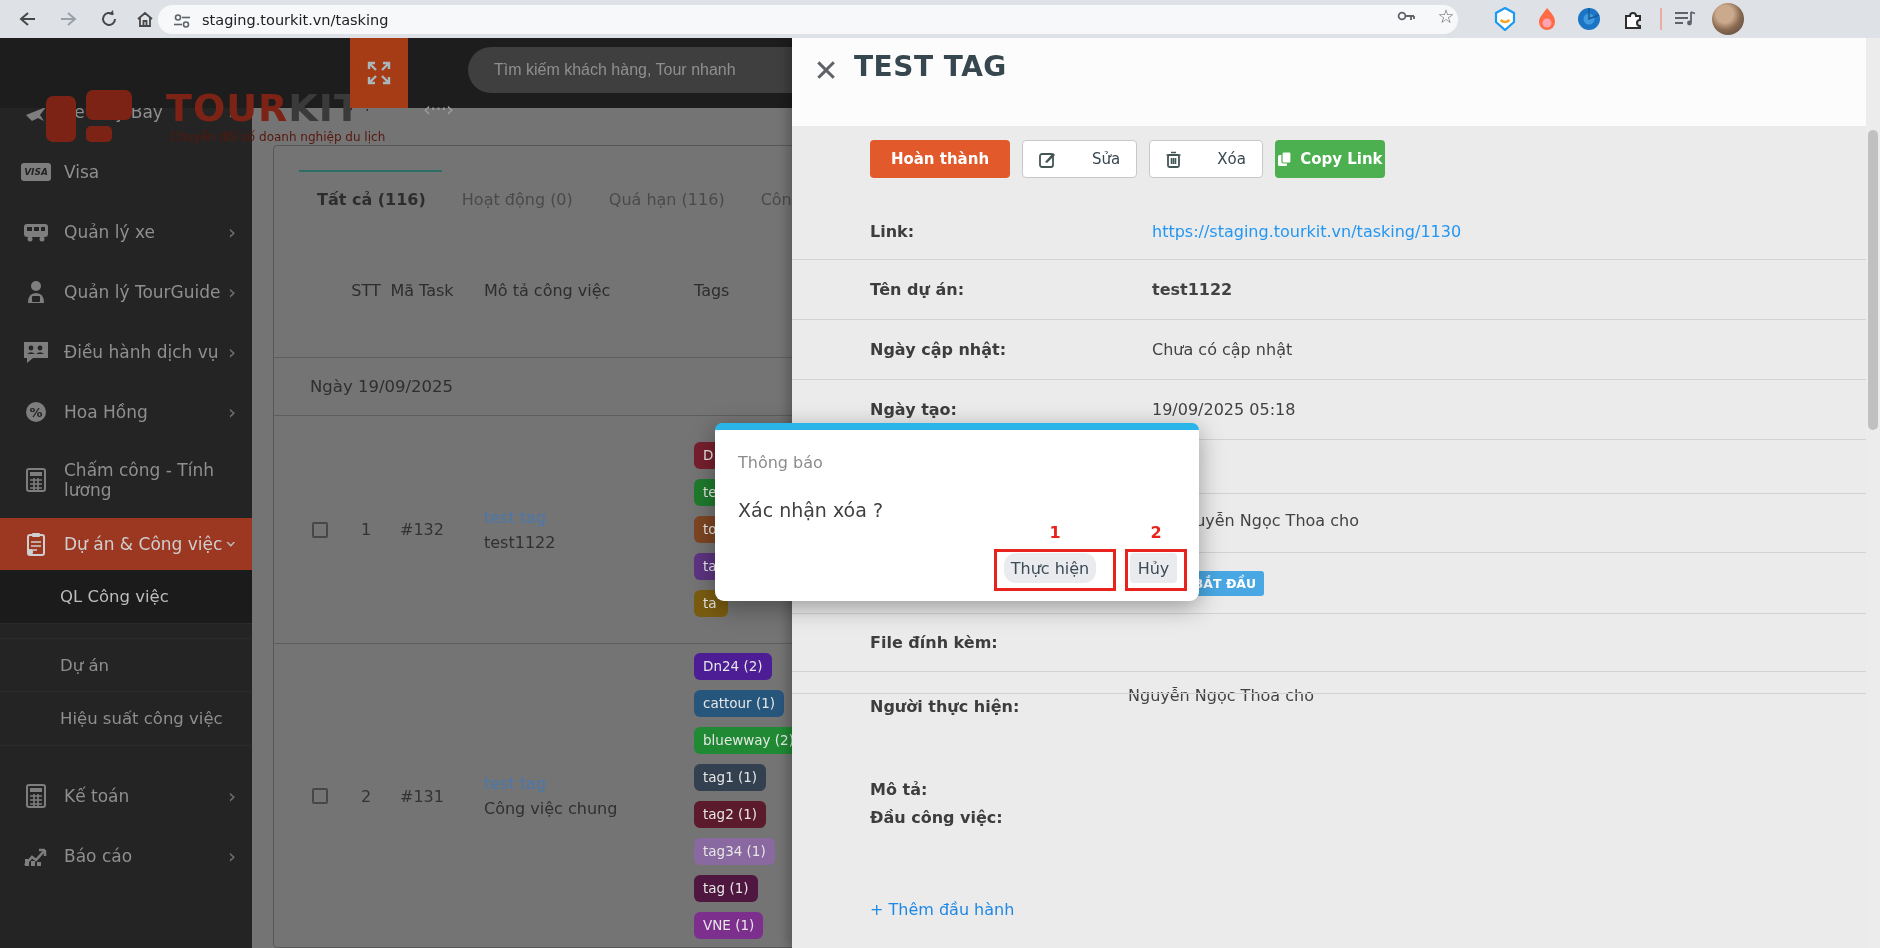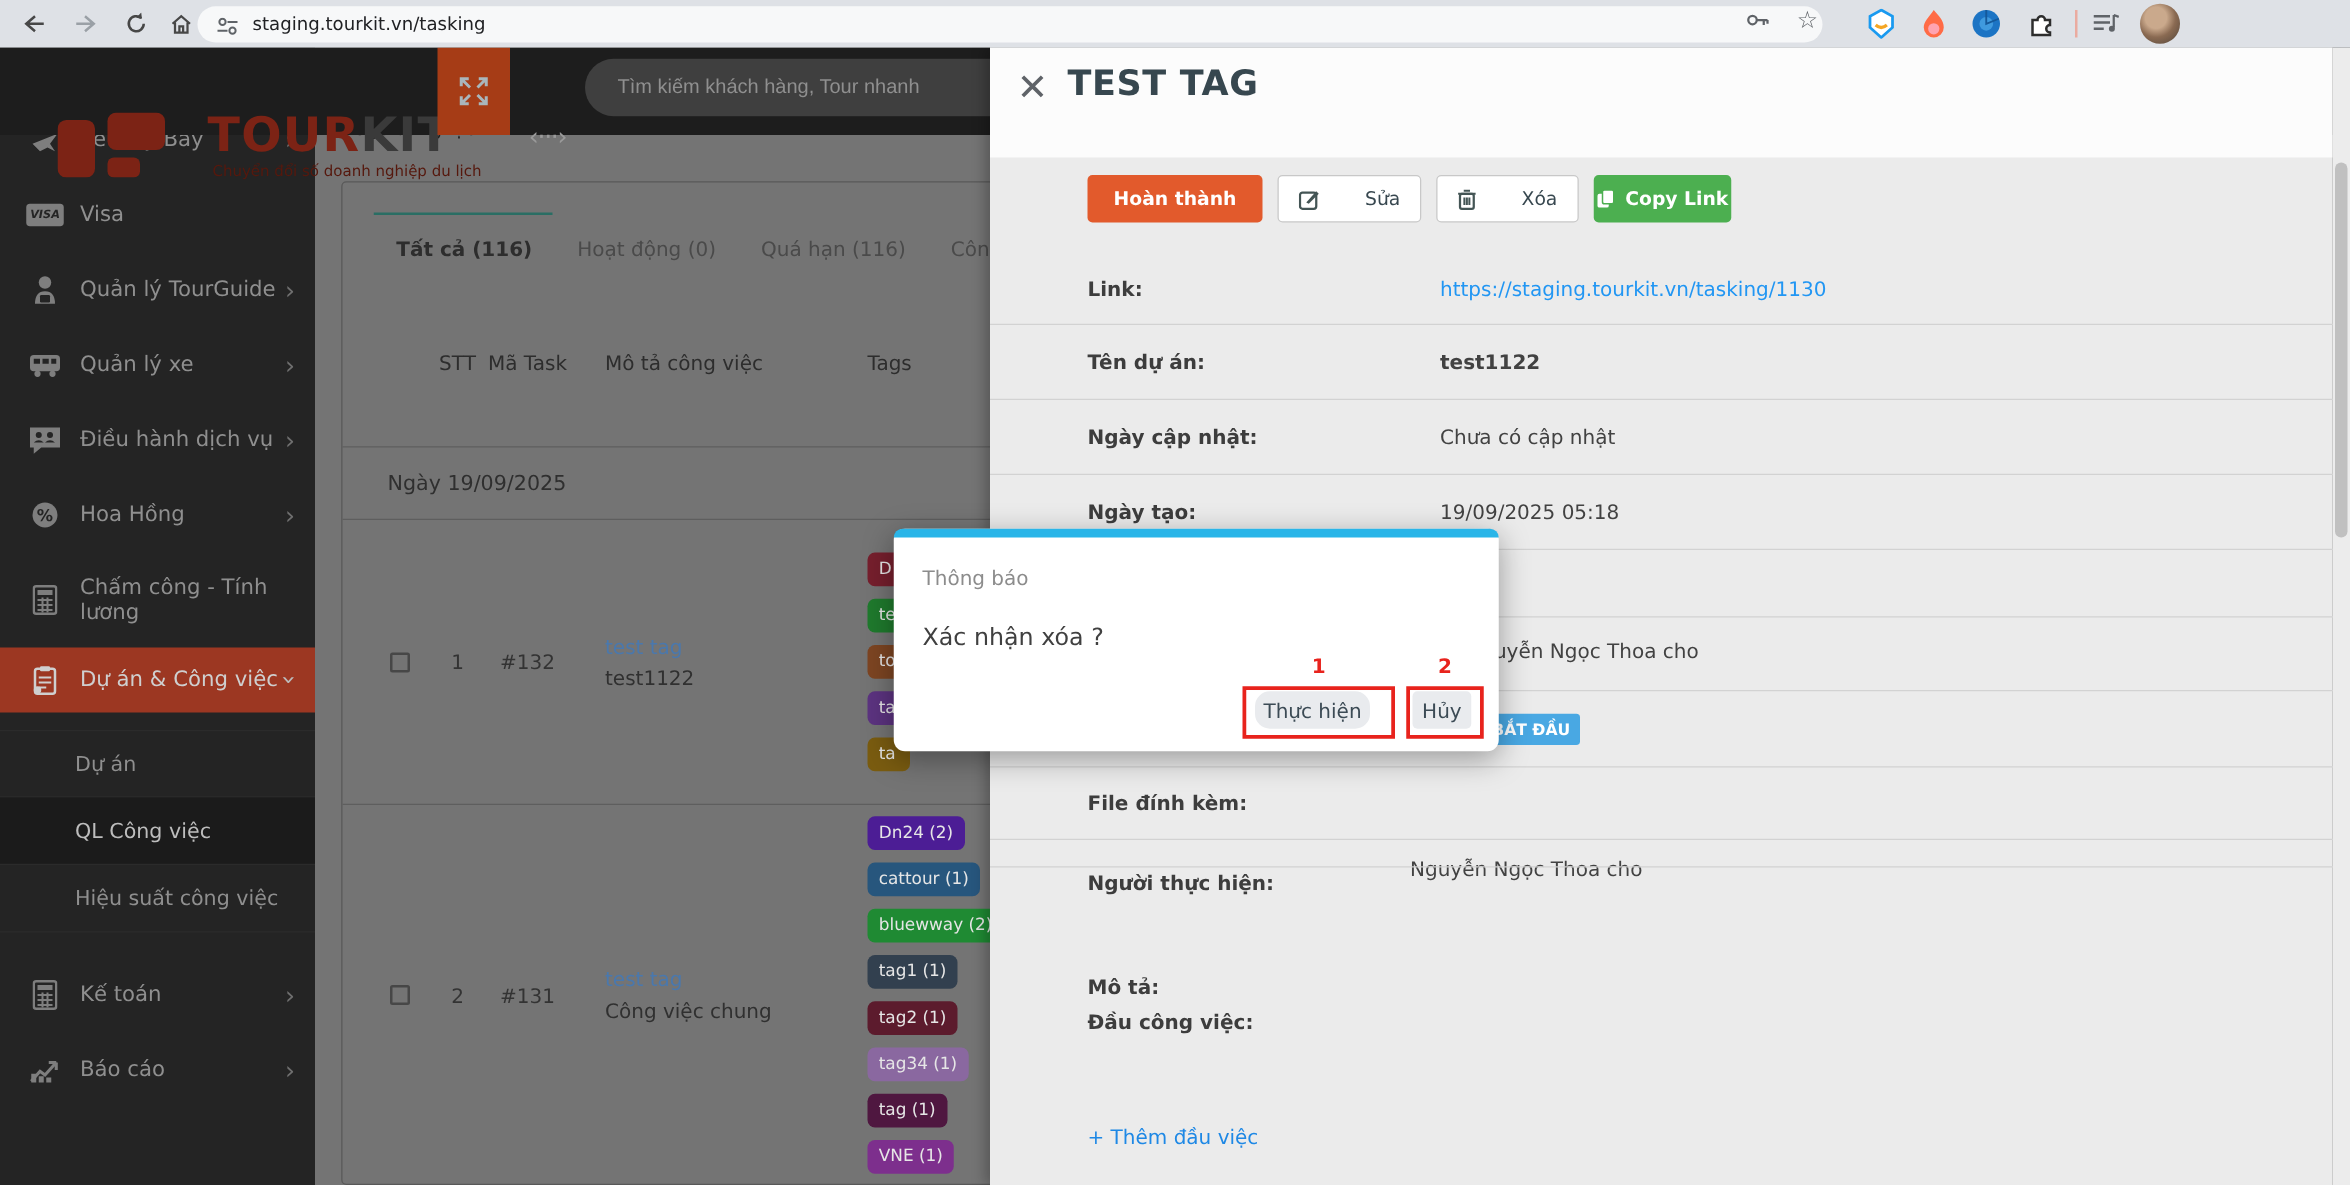--- a/index.html
+++ b/index.html
@@ -244,45 +244,45 @@
       <span class="sb-chev"></span>
     </div>
     <div class="sb-item">
       <span class="sb-ic">
           <span style="background:#7e7e7e;color:#242424;font-size:9px;font-weight:bold;padding:4px 3px;border-radius:3px;font-style:italic">VISA</span>
         </span>
       <span class="sb-label">Visa</span>
     </div>
     <div class="sb-item">
       <span class="sb-ic">
-          <svg width="22" height="24">
-            <circle cx="11" cy="6" r="5" fill="#7e7e7e"></circle>
-            <path d="M3 23 Q3 13 11 13 Q19 13 19 23 Z" fill="#7e7e7e"></path>
-            <rect x="7" y="16" width="8" height="6" rx="1" fill="#242424"></rect>
-          </svg>
-        </span>
-      <span class="sb-label">Quản lý TourGuide</span>
-      <span class="sb-chev"></span>
-    </div>
-    <div class="sb-item">
-      <span class="sb-ic">
           <svg width="26" height="20">
             <rect x="1" y="2" width="24" height="13" rx="3" fill="#7e7e7e"></rect>
             <rect x="4" y="5" width="5" height="4" fill="#242424"></rect>
             <rect x="11" y="5" width="5" height="4" fill="#242424"></rect>
             <rect x="18" y="5" width="4" height="4" fill="#242424"></rect>
             <circle cx="7" cy="17" r="2.5" fill="#7e7e7e"></circle>
             <circle cx="19" cy="17" r="2.5" fill="#7e7e7e"></circle>
           </svg>
         </span>
       <span class="sb-label">Quản lý xe</span>
       <span class="sb-chev"></span>
     </div>
     <div class="sb-item">
       <span class="sb-ic">
+          <svg width="22" height="24">
+            <circle cx="11" cy="6" r="5" fill="#7e7e7e"></circle>
+            <path d="M3 23 Q3 13 11 13 Q19 13 19 23 Z" fill="#7e7e7e"></path>
+            <rect x="7" y="16" width="8" height="6" rx="1" fill="#242424"></rect>
+          </svg>
+        </span>
+      <span class="sb-label">Quản lý TourGuide</span>
+      <span class="sb-chev"></span>
+    </div>
+    <div class="sb-item">
+      <span class="sb-ic">
           <svg width="26" height="24">
             <path d="M1 2 H25 V18 H10 L4 23 V18 H1 Z" fill="#7e7e7e"></path>
             <circle cx="8" cy="8" r="2.4" fill="#242424"></circle>
             <circle cx="17" cy="8" r="2.4" fill="#242424"></circle>
             <path d="M4 14 Q8 10.5 12 14 M13 14 Q17 10.5 21 14" fill="#242424"></path>
           </svg>
         </span>
       <span class="sb-label">Điều hành dịch vụ</span>
       <span class="sb-chev"></span>
     </div>
@@ -311,25 +311,25 @@
           <svg width="22" height="24">
             <rect x="3" y="3" width="16" height="20" rx="2" stroke="#cfcfcf" stroke-width="2" fill="none"></rect>
             <rect x="7" y="1" width="8" height="4" rx="1" fill="#cfcfcf"></rect>
             <path d="M6 10 H16 M6 14 H16 M6 18 H12" stroke="#cfcfcf" stroke-width="1.6"></path>
             <circle cx="5" cy="20" r="3" fill="#cfcfcf"></circle>
           </svg>
         </span>
       <span class="sb-label">Dự án &amp; Công việc</span>
       <span class="sb-chev"></span>
     </div>
+    <div class="sb-sub current">
+        <span>QL Công việc</span>
+      </div>
     <div class="sb-sub first">
         <span>Dự án</span>
-      </div>
-    <div class="sb-sub current">
-        <span>QL Công việc</span>
       </div>
     <div class="sb-sub">
         <span>Hiệu suất công việc</span>
       </div>
     <div class="sb-item mt">
       <span class="sb-ic">
           <svg width="20" height="24">
             <rect x="1" y="1" width="18" height="22" rx="2" stroke="#7e7e7e" stroke-width="2" fill="none"></rect>
             <rect x="4" y="4" width="12" height="4" fill="#7e7e7e"></rect>
             <path d="M4 12 H16 M4 16 H16 M4 20 H16 M8 10 V22 M12 10 V22" stroke="#7e7e7e" stroke-width="1.6"></path>
@@ -484,21 +484,21 @@
         <div class="p-label">Người thực hiện:</div>
         <div class="p-val val-abs2">Nguyễn Ngọc Thoa cho</div>
       </div>
     </div>
 
     <div class="p-free">
       <div class="p-line">Mô tả:</div>
       <div class="p-line">Đầu công việc:</div>
     </div>
     <div class="p-div"></div>
-    <div class="add-link">+ Thêm đầu việc</div>
+    <div class="add-link">+ Thêm đầu hành</div>
 
   </div>
 
   <div class="scrollbar">
     <div class="scroll-thumb"></div>
   </div>
 
   <div class="modal">
     <div class="modal-accent"></div>
     <div class="modal-title">Thông báo</div>

